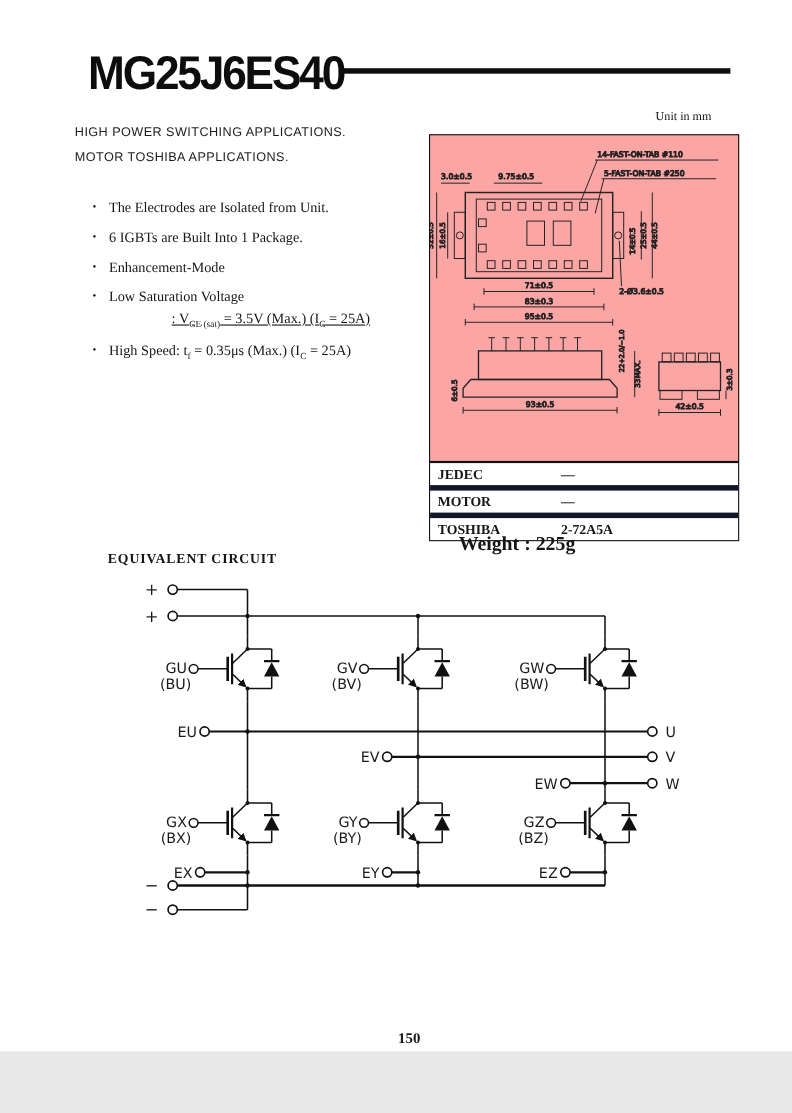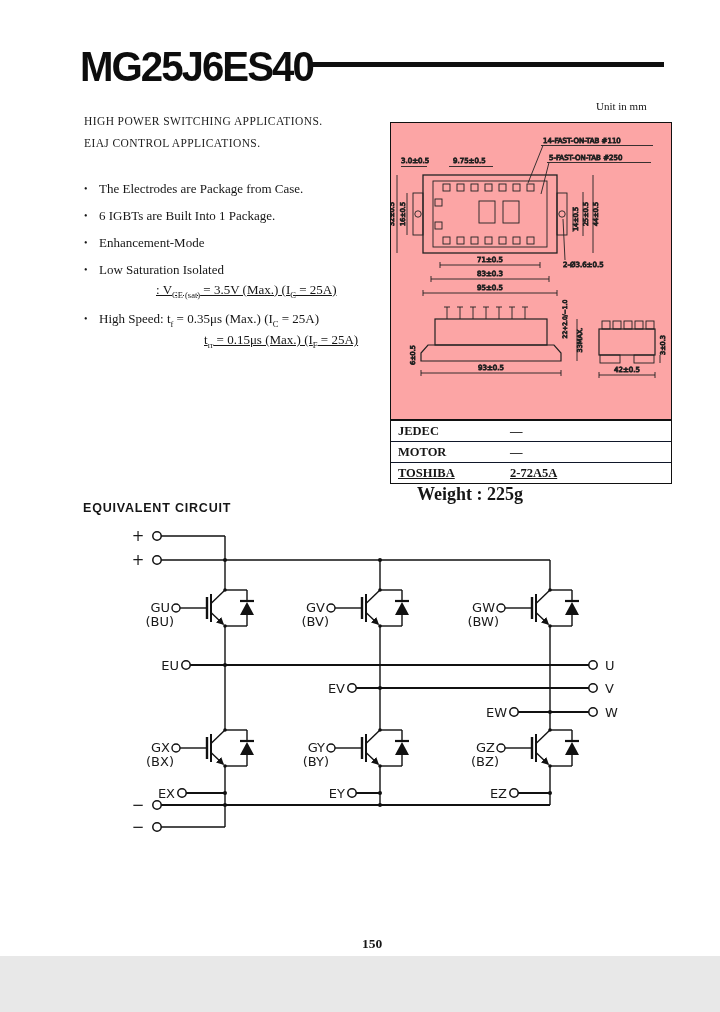--- a/index.html
+++ b/index.html
@@ -7,90 +7,87 @@
         font-family:"Liberation Serif",serif;color:#161616;}
   .abs{position:absolute;}
 
   .title{left:80px;top:42px;font-family:"Liberation Sans",sans-serif;
          font-weight:bold;font-size:41px;letter-spacing:-2px;transform:scale(0.98,1.05);
          transform-origin:left top;color:#0d0d0d;}
   .title-rule{left:310px;top:62px;width:354px;height:5px;background:#0f0f0f;}
 
   .unit-note{left:596px;top:100px;font-size:11px;}
 
-  .apps{left:84px;top:110px;font-family:Liberation Serif, serif;
+  .apps{left:68px;top:110px;font-family:Liberation Sans, sans-serif;
         font-size:11.5px;letter-spacing:.4px;line-height:22px;color:#1c1c1c;}
 
   .features{left:84px;top:181px;width:310px;font-size:13px;}
   .feat-row{display:flex;margin-bottom:11px;}
   .feat-bullet{width:8px;font-size:10px;padding-top:2px;margin-right:7px;}
   .feat-cont{margin:-3px 0 11px 0;text-decoration:underline;}
   .ind1{padding-left:72px;}
   .ind2{padding-left:120px;}
   sub.s{font-size:8.5px;vertical-align:-3.5px;letter-spacing:0;}
 
   .outline-box{left:390px;top:122px;width:282px;height:298px;border:1.5px solid #111;box-sizing:border-box;background:#fca5a5;}
 
   .spec-table{left:390px;top:420px;width:282px;border:1.5px solid #111;box-sizing:border-box;
               font-size:12.5px;font-weight:bold;}
-  .spec-row{display:flex;height:20px;align-items:center;border-bottom:1px solid #0f172a;}
-  .spec-row:last-child{border-bottom:none;text-decoration:underline;}
+  .spec-row{display:flex;height:20px;align-items:center;border-bottom:5px solid #0f172a;}
+  .spec-row:last-child{border-bottom:none;}
   .spec-label{flex:0 0 112px;padding-left:7px;}
   .spec-value{flex:1;}
   .weight{left:417px;top:484px;font-size:18px;font-weight:bold;}
 
-  .circ-head{left:83px;top:501px;font-family:Liberation Sans, sans-serif;
+  .circ-head{left:98px;top:501px;font-family:Liberation Serif, serif;
              font-size:12.5px;font-weight:bold;letter-spacing:.8px;color:#151515;}
 
   .page-num{left:0;top:936px;width:744px;text-align:center;font-size:13.5px;font-weight:bold;}
 
   svg text{font-family:"DejaVu Sans",sans-serif;fill:#1a1a1a;}
   svg .ser{font-family:"Liberation Serif",serif;}
 </style>
 </head>
 <body>
 
 <div class="page">
 
   <div class="abs title">MG25J6ES40</div>
   <div class="abs title-rule"></div>
 
   <div class="abs unit-note">Unit in mm</div>
 
   <div class="abs apps">
     <div>HIGH POWER SWITCHING APPLICATIONS.</div>
-    <div>EIAJ CONTROL APPLICATIONS.</div>
+    <div>MOTOR TOSHIBA APPLICATIONS.</div>
   </div>
 
   <div class="abs features">
     <div class="feat-row">
       <span class="feat-bullet">•</span>
-      <span>The Electrodes are Package from Case.</span>
+      <span>The Electrodes are Isolated from Unit.</span>
     </div>
     <div class="feat-row">
       <span class="feat-bullet">•</span>
       <span>6 IGBTs are Built Into 1 Package.</span>
     </div>
     <div class="feat-row">
       <span class="feat-bullet">•</span>
       <span>Enhancement-Mode</span>
     </div>
     <div class="feat-row" style="margin-bottom:7px;">
       <span class="feat-bullet">•</span>
-      <span>Low Saturation Isolated</span>
+      <span>Low Saturation Voltage</span>
     </div>
     <div class="feat-cont ind1">
       <span>: V</span><sub class="s">CE (sat)</sub><span> = 3.5V (Max.) (I</span><sub class="s">C</sub><span> = 25A)</span>
     </div>
     <div class="feat-row" style="margin-bottom:7px;">
       <span class="feat-bullet">•</span>
       <span><span>High Speed: t</span><sub class="s">f</sub><span> = 0.35μs (Max.) (I</span><sub class="s">C</sub><span> = 25A)</span></span>
-    </div>
-    <div class="feat-cont ind2">
-      <span>t</span><sub class="s">rr</sub><span> = 0.15μs (Max.) (I</span><sub class="s">F</sub><span> = 25A)</span>
     </div>
   </div>
 
   <div class="abs outline-box">
     <svg width="279" height="295" viewBox="0 0 279 295">
       <g stroke="#222" stroke-width="0.9" fill="none">
 
         <text x="152" y="20" font-size="7">14-FAST-ON-TAB #110</text>
         <line x1="150" y1="22.5" x2="262" y2="22.5"></line>
         <line x1="152" y1="22.5" x2="137" y2="60"></line>

